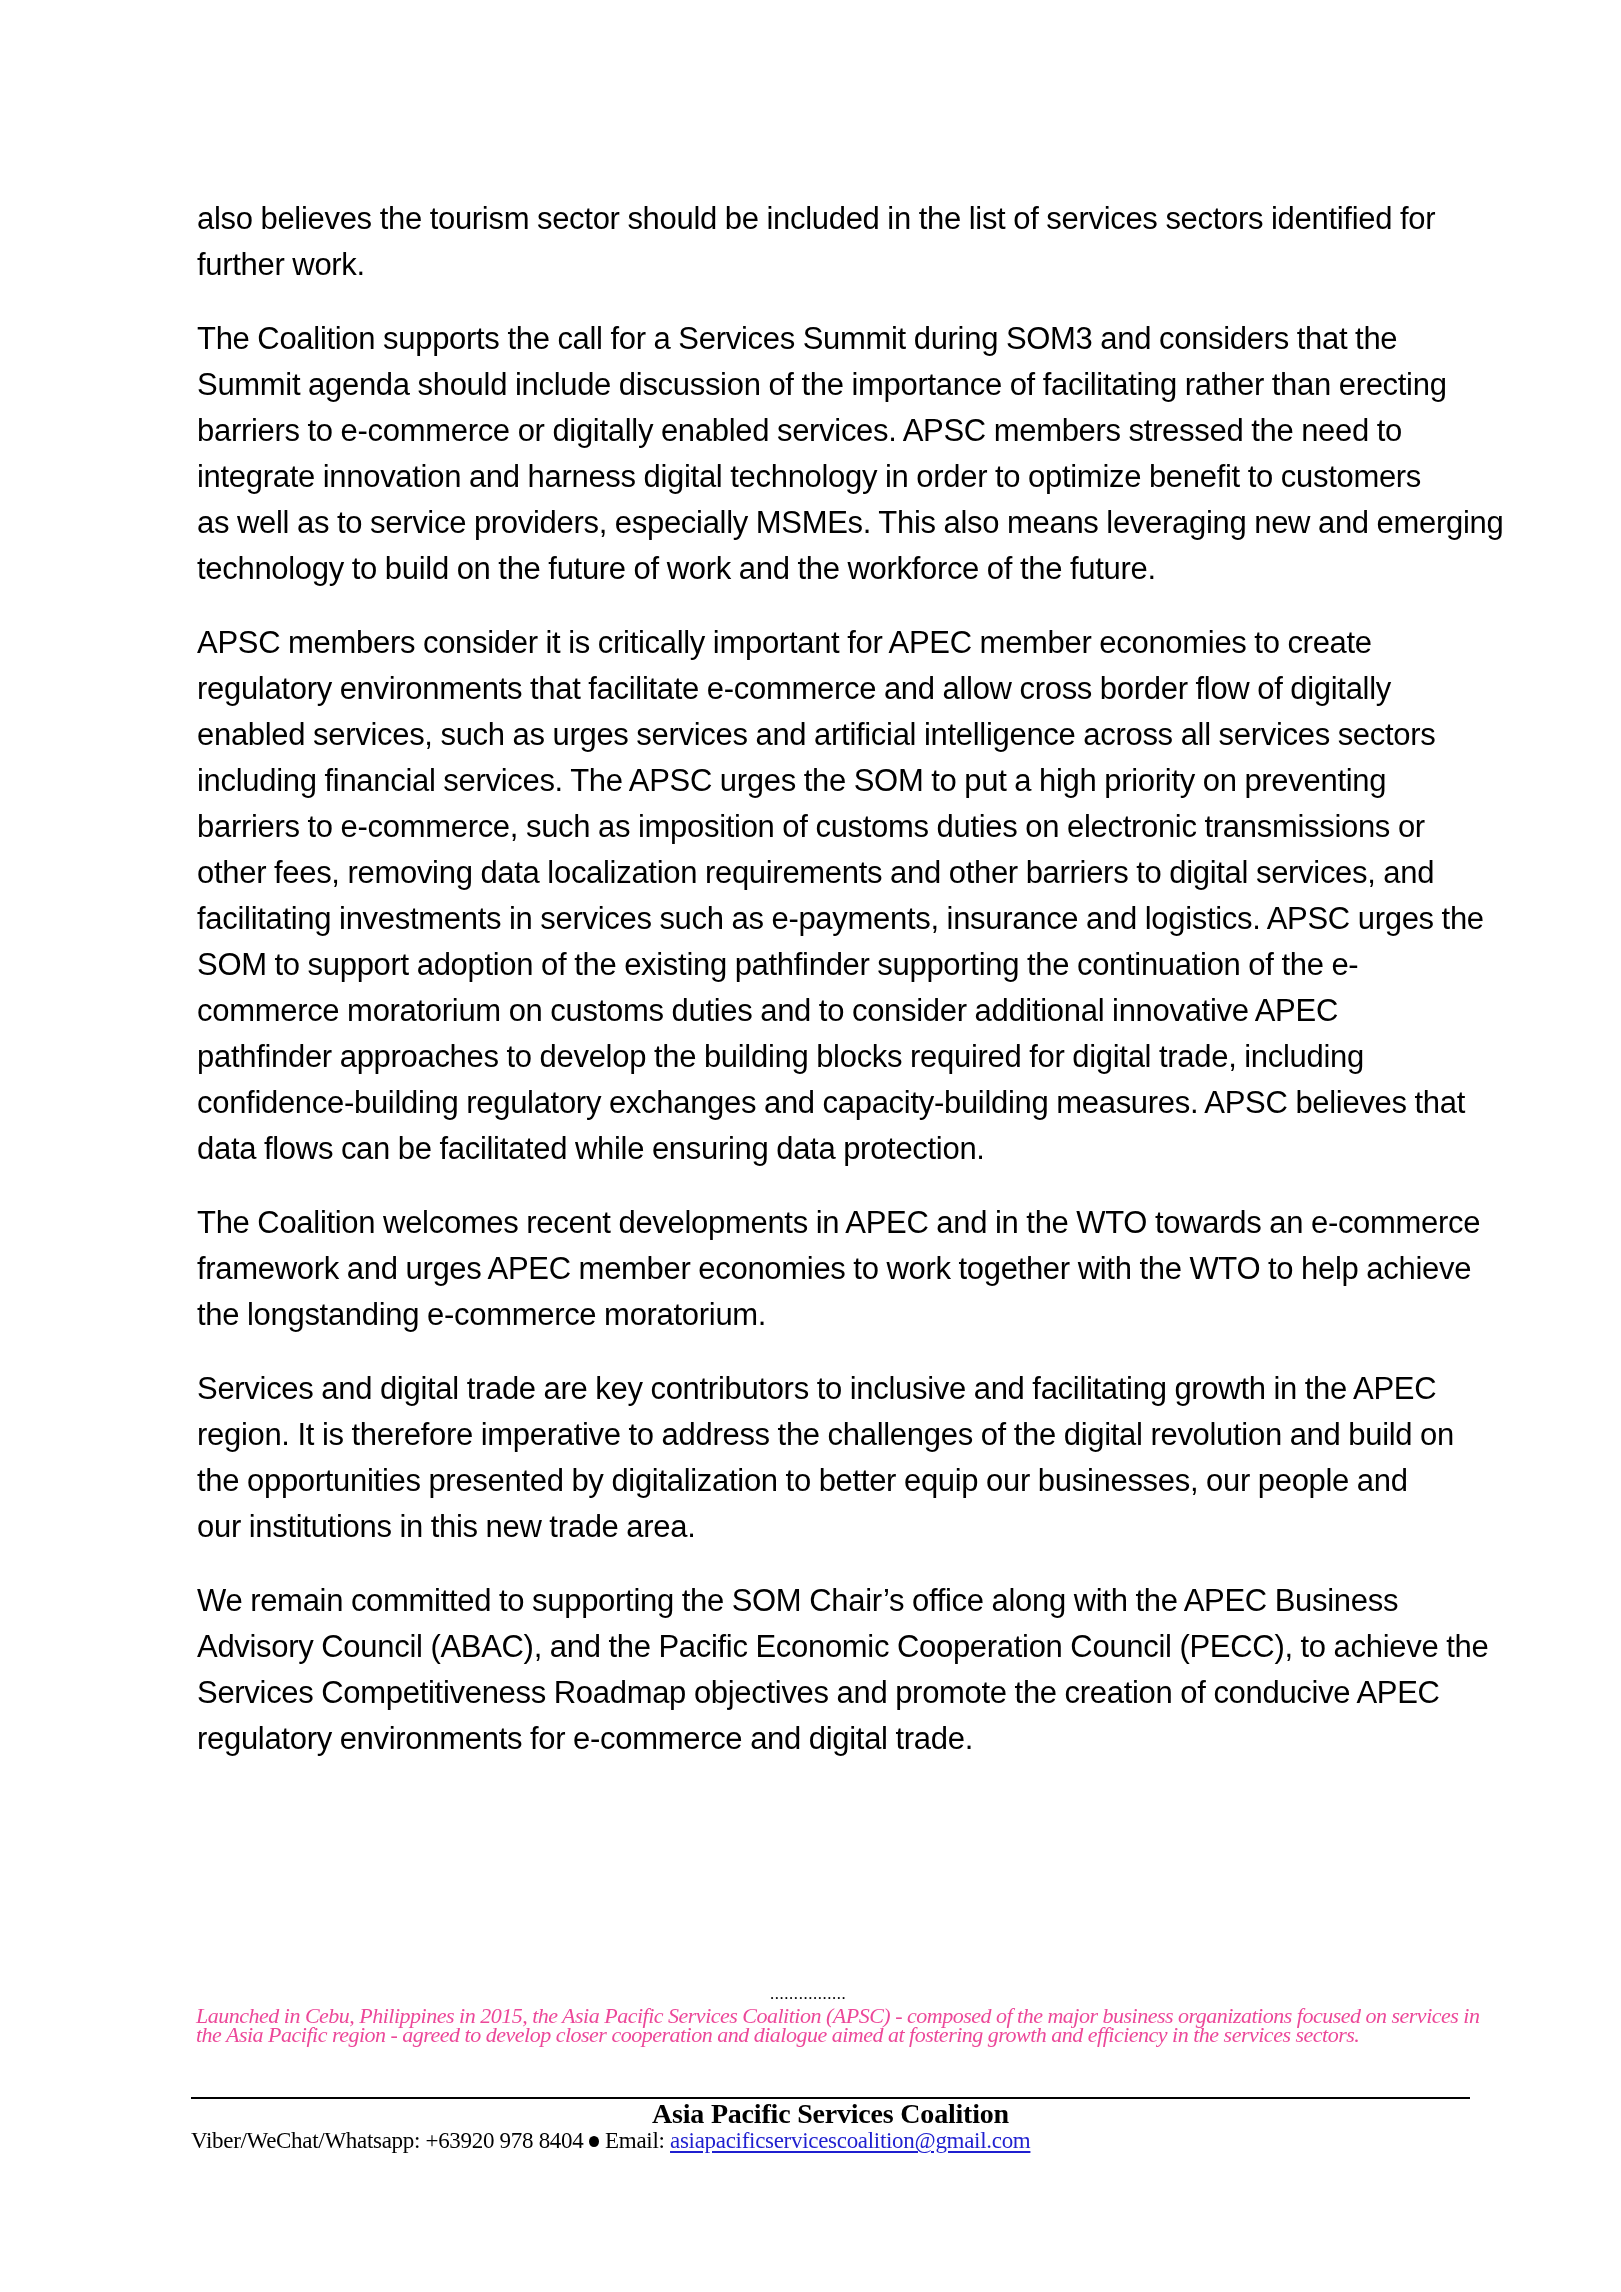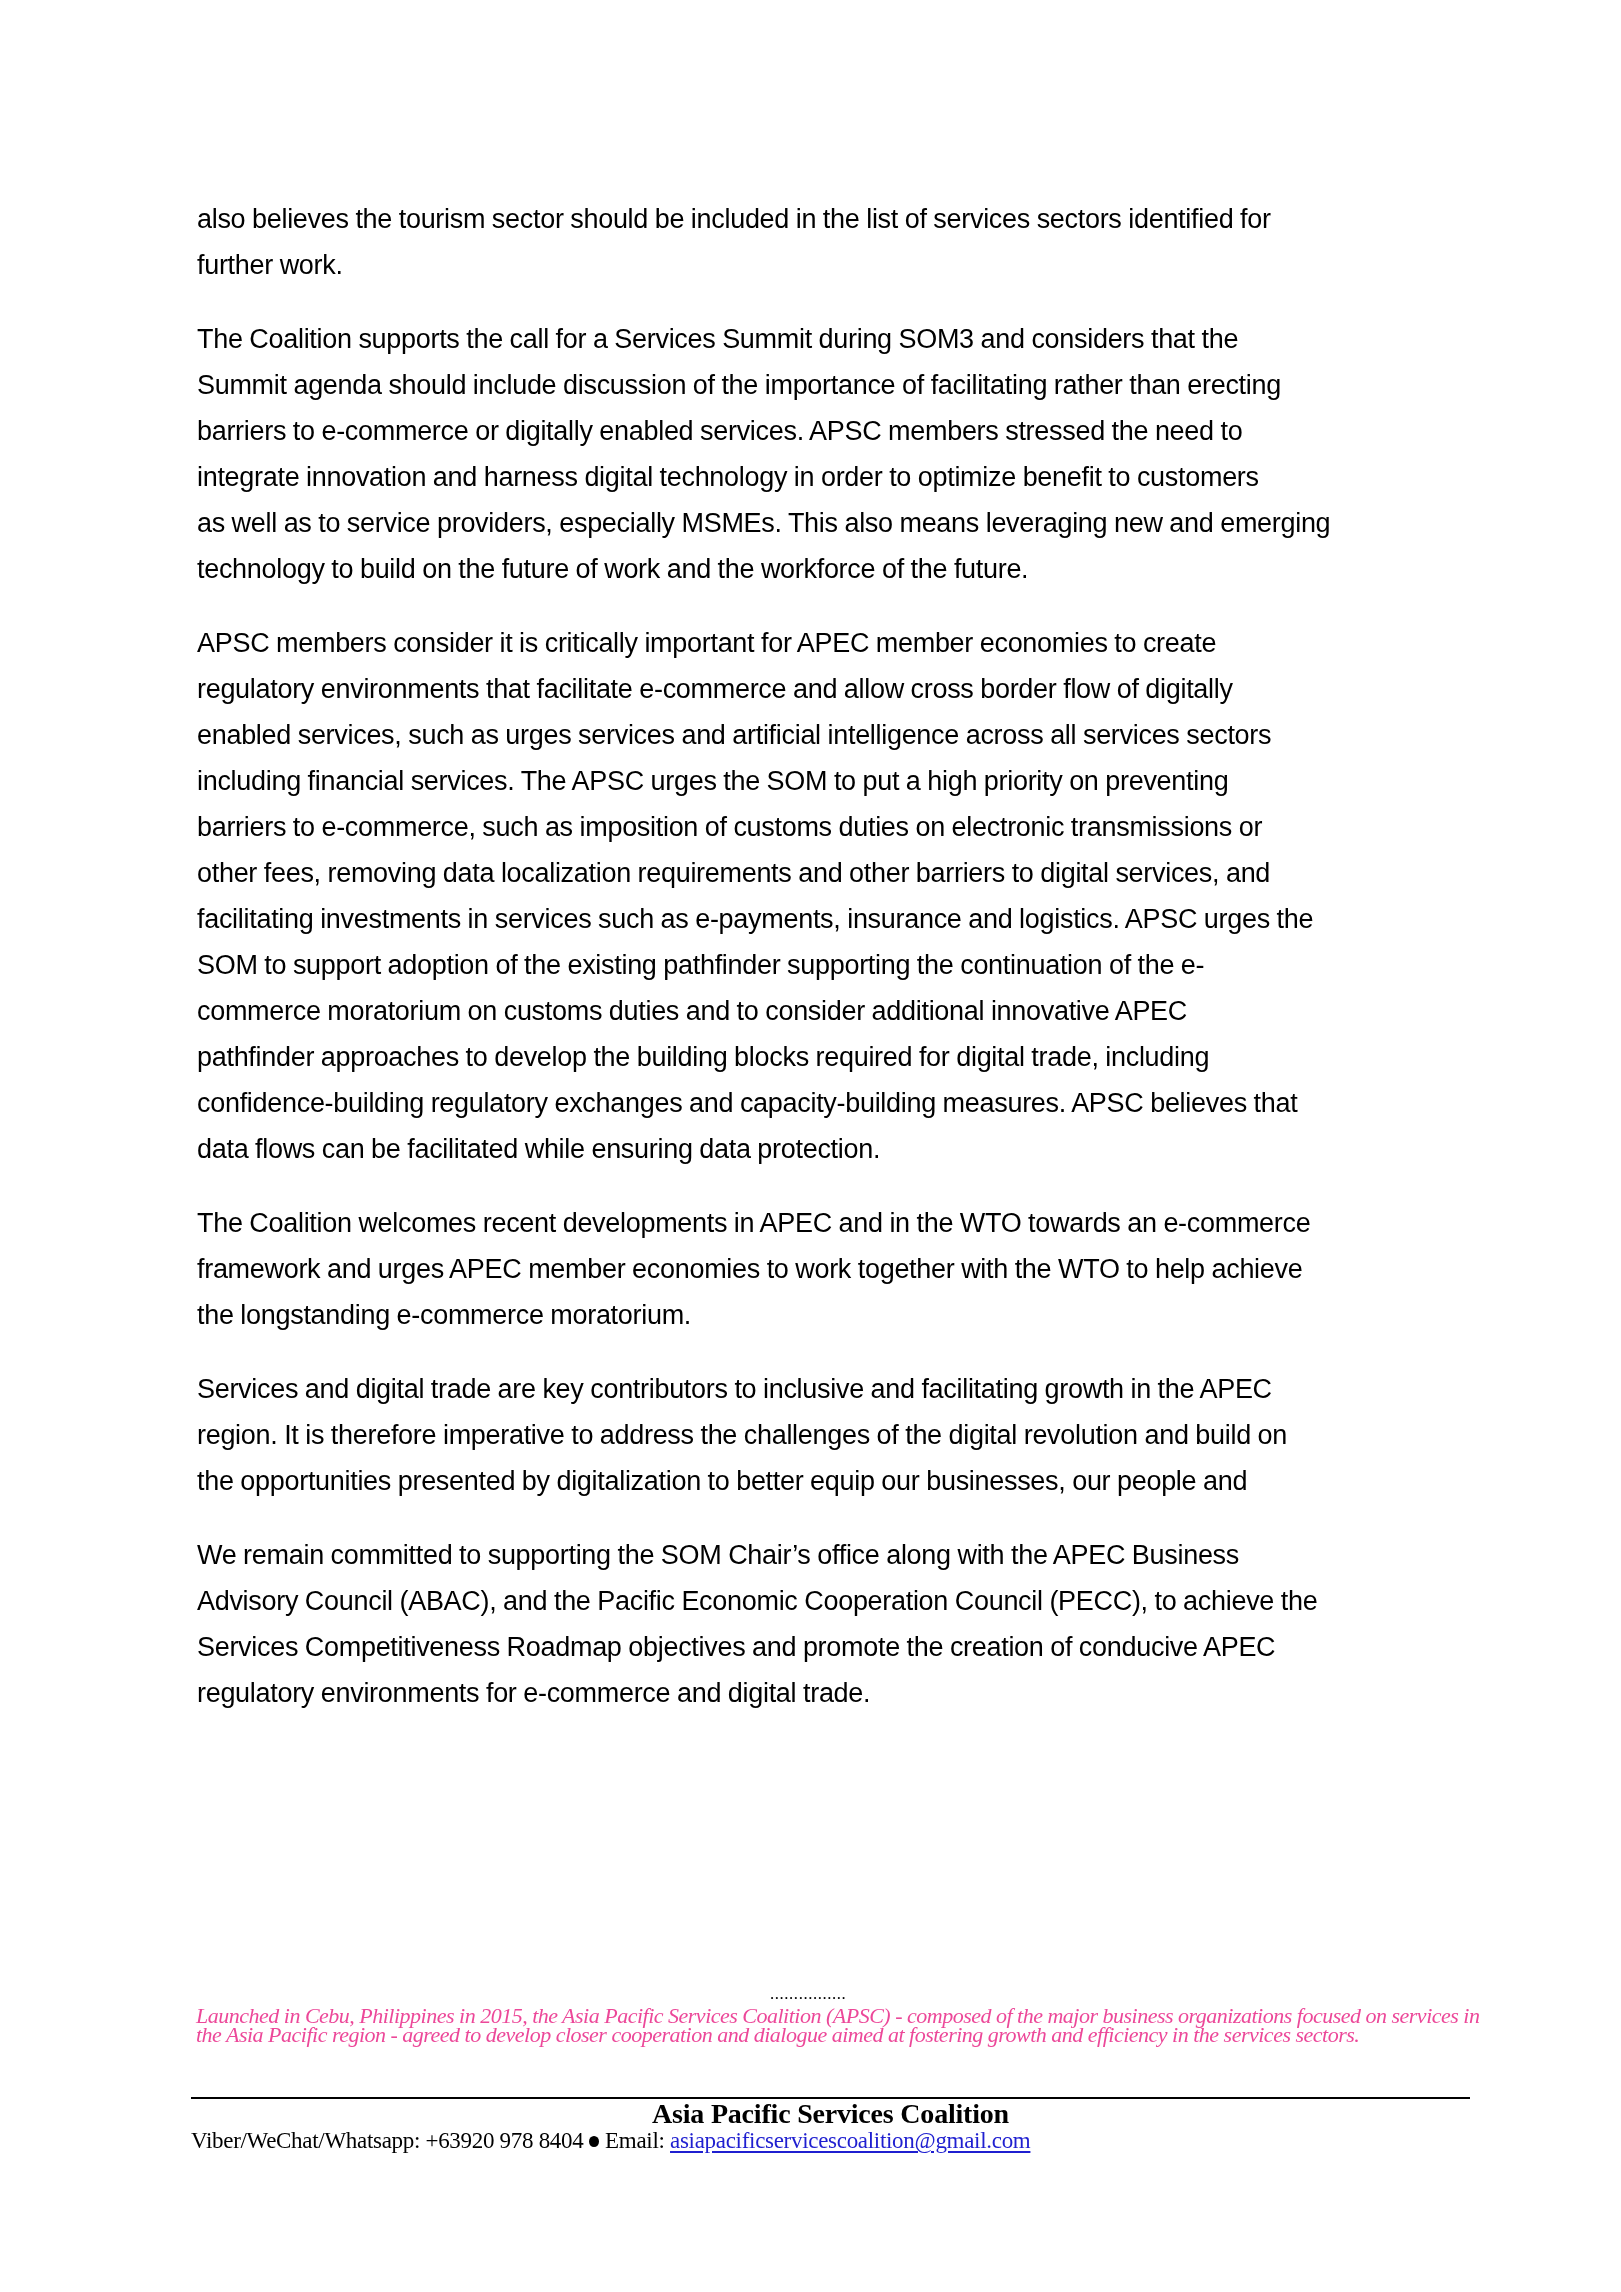--- a/index.html
+++ b/index.html
@@ -21,21 +21,21 @@
       width: 1621px;
       height: 2293px;
       background: #ffffff;
     }
     .body-text {
       position: absolute;
       left: 197px;
       top: 196px;
       width: 1286px;
       font-family: "Liberation Sans", sans-serif;
-      font-size: 27px;
+      font-size: 31px;
       line-height: 46px;
       letter-spacing: -0.3px;
       word-spacing: -0.5px;
       color: #000000;
     }
     .body-text p {
       margin: 0 0 28px 0;
       padding: 0;
     }
     .line {
@@ -154,20 +154,21 @@
     </p>
     <p>
       <span class="line">The Coalition welcomes recent developments in APEC and in the WTO towards an e-commerce</span>
       <span class="line">framework and urges APEC member economies to work together with the WTO to help achieve</span>
       <span class="line">the longstanding e-commerce moratorium.</span>
     </p>
     <p>
       <span class="line">Services and digital trade are key contributors to inclusive and facilitating growth in the APEC</span>
       <span class="line">region. It is therefore imperative to address the challenges of the digital revolution and build on</span>
       <span class="line">the opportunities presented by digitalization to better equip our businesses, our people and</span>
+      <span class="line">our institutions in this new trade area.</span>
     </p>
     <p>
       <span class="line">We remain committed to supporting the SOM Chair’s office along with the APEC Business</span>
       <span class="line">Advisory Council (ABAC), and the Pacific Economic Cooperation Council (PECC), to achieve the</span>
       <span class="line">Services Competitiveness Roadmap objectives and promote the creation of conducive APEC</span>
       <span class="line">regulatory environments for e-commerce and digital trade.</span>
     </p>
   </div>
 
   <div class="footnote-dots">................</div>

